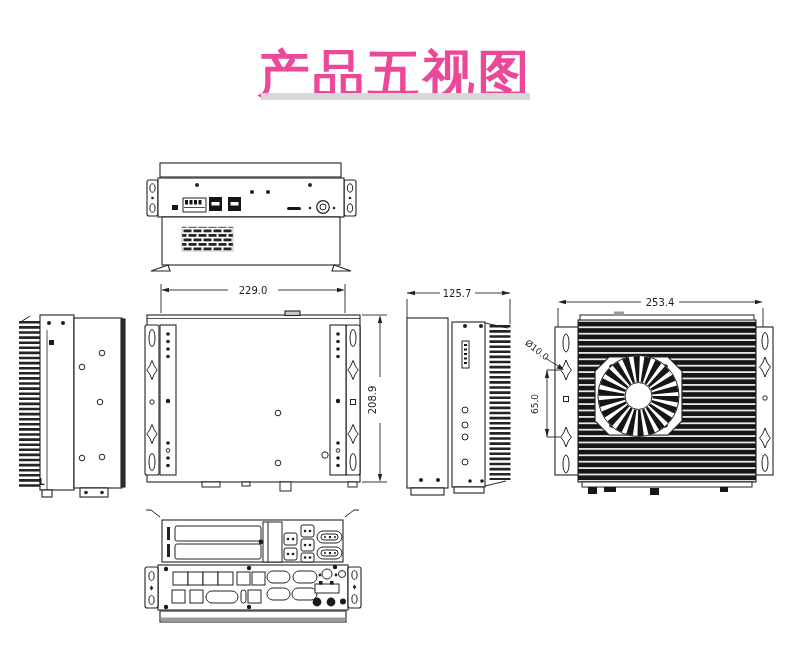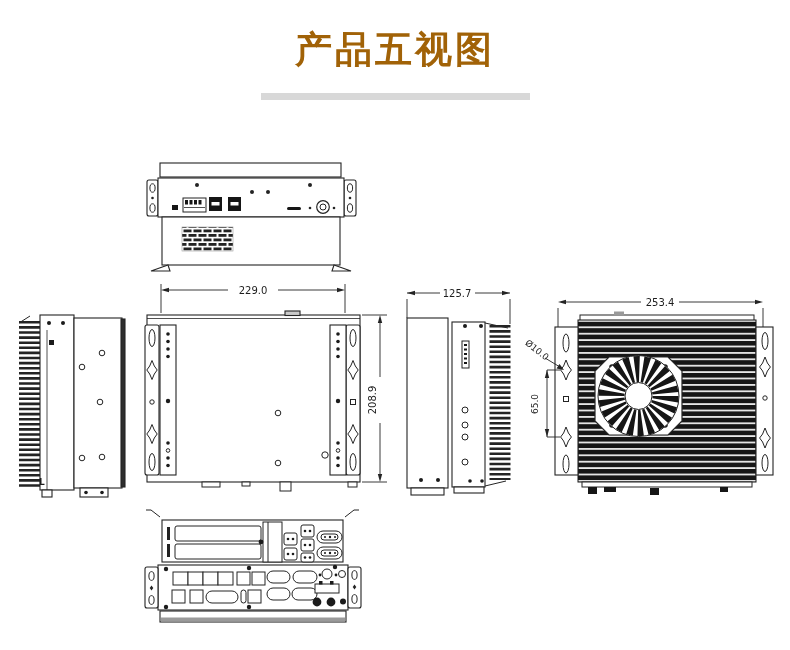--- a/index.html
+++ b/index.html
@@ -1,20 +1,20 @@
 <!DOCTYPE html>
 <html><head>
 <meta charset="utf-8">
 <style>
   *{box-sizing:border-box}
   html,body{margin:0;padding:0}
   body{width:790px;height:650px;background:#ffffff;position:relative;overflow:hidden;
        font-family:"Liberation Sans","DejaVu Sans",sans-serif;}
-  .title{position:absolute;top:25px;left:0;width:100%;text-align:center;
-         font-size:37px;font-weight:900;color:#a16207;letter-spacing:3px;}
+  .title{position:absolute;top:40px;left:0;width:100%;text-align:center;
+         font-size:52px;font-weight:900;color:#ec4899;letter-spacing:3px;}
   .title-underline{position:absolute;top:93px;left:261px;width:269px;height:7px;background:#d8d8d8;}
   svg{position:absolute;}
   svg text{font-family:"DejaVu Sans","Liberation Sans",sans-serif;fill:#1d1d1d;}
   #fv{left:138px;top:152px}
   #lv{left:14px;top:310px}
   #bv{left:142px;top:277px}
   #rv{left:396px;top:277px}
   #tv{left:524px;top:277px}
   #rr{left:127px;top:503px}
 </style>

